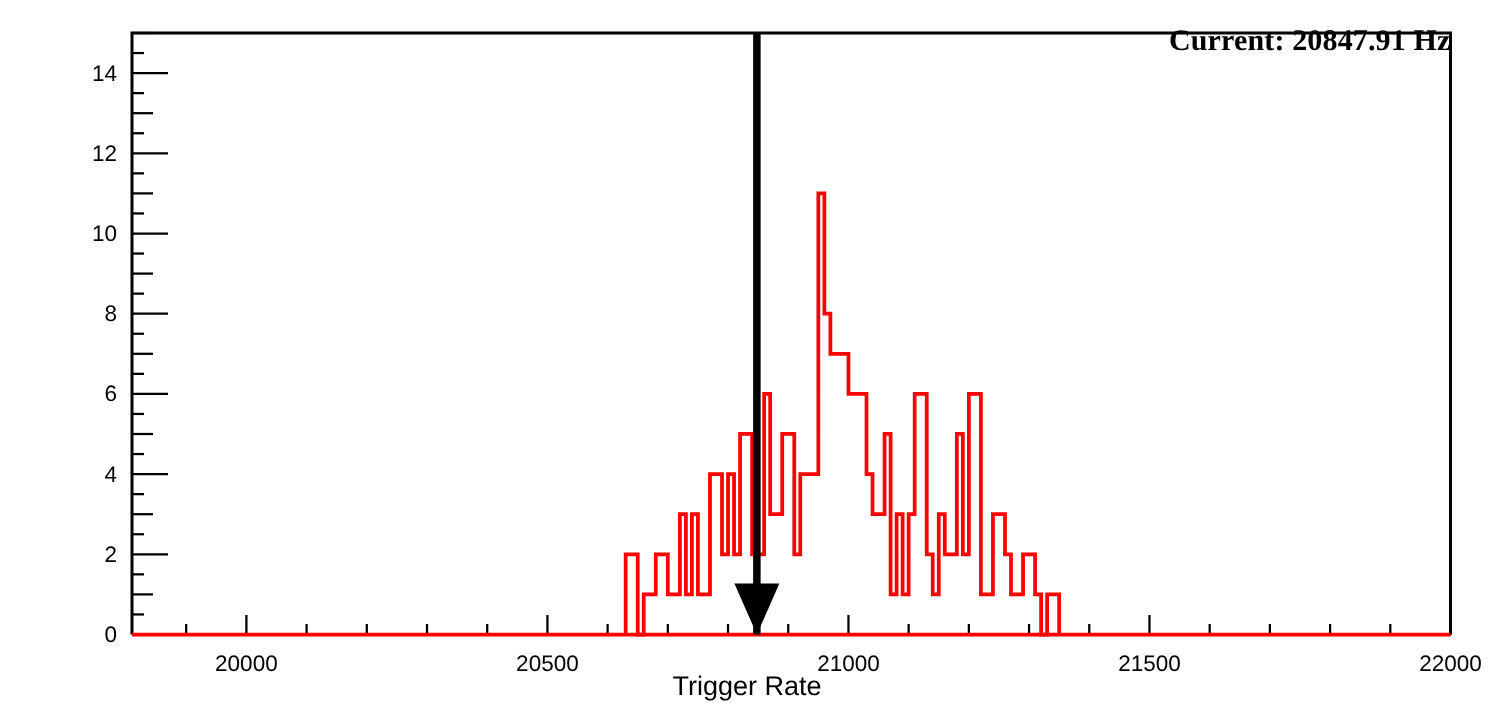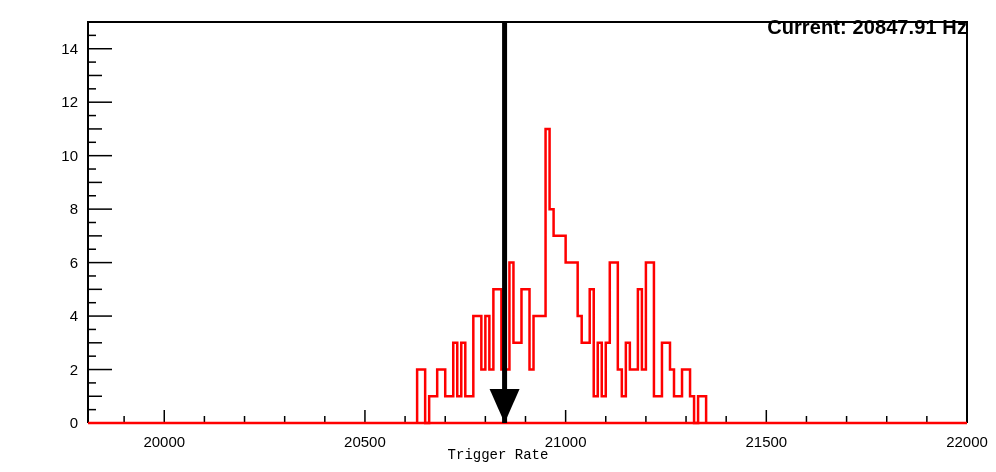--- a/index.html
+++ b/index.html
@@ -24,35 +24,35 @@
     left: 0;
     top: 0;
     width: 996px;
     height: 472px;
     display: block;
   }
   .stat-label {
     position: absolute;
     right: 29px;
     top: 16px;
-    font-family: Liberation Sans, sans-serif;
+    font-family: Liberation Serif, serif;
     font-size: 20px;
     font-weight: bold;
     color: #000000;
     letter-spacing: 0.1px;
     white-space: nowrap;
   }
   .axis-title-x {
     position: absolute;
     left: 0;
     top: 447px;
     width: 996px;
     text-align: center;
-    font-family: Liberation Mono, monospace;
-    font-size: 14px;
+    font-family: Liberation Sans, sans-serif;
+    font-size: 18px;
     color: #000000;
   }
   .tick-text {
     font-family: "Liberation Sans", sans-serif;
     font-size: 15px;
     fill: #000000;
   }
   .ytick-text {
     font-family: "Liberation Sans", sans-serif;
     font-size: 15px;

